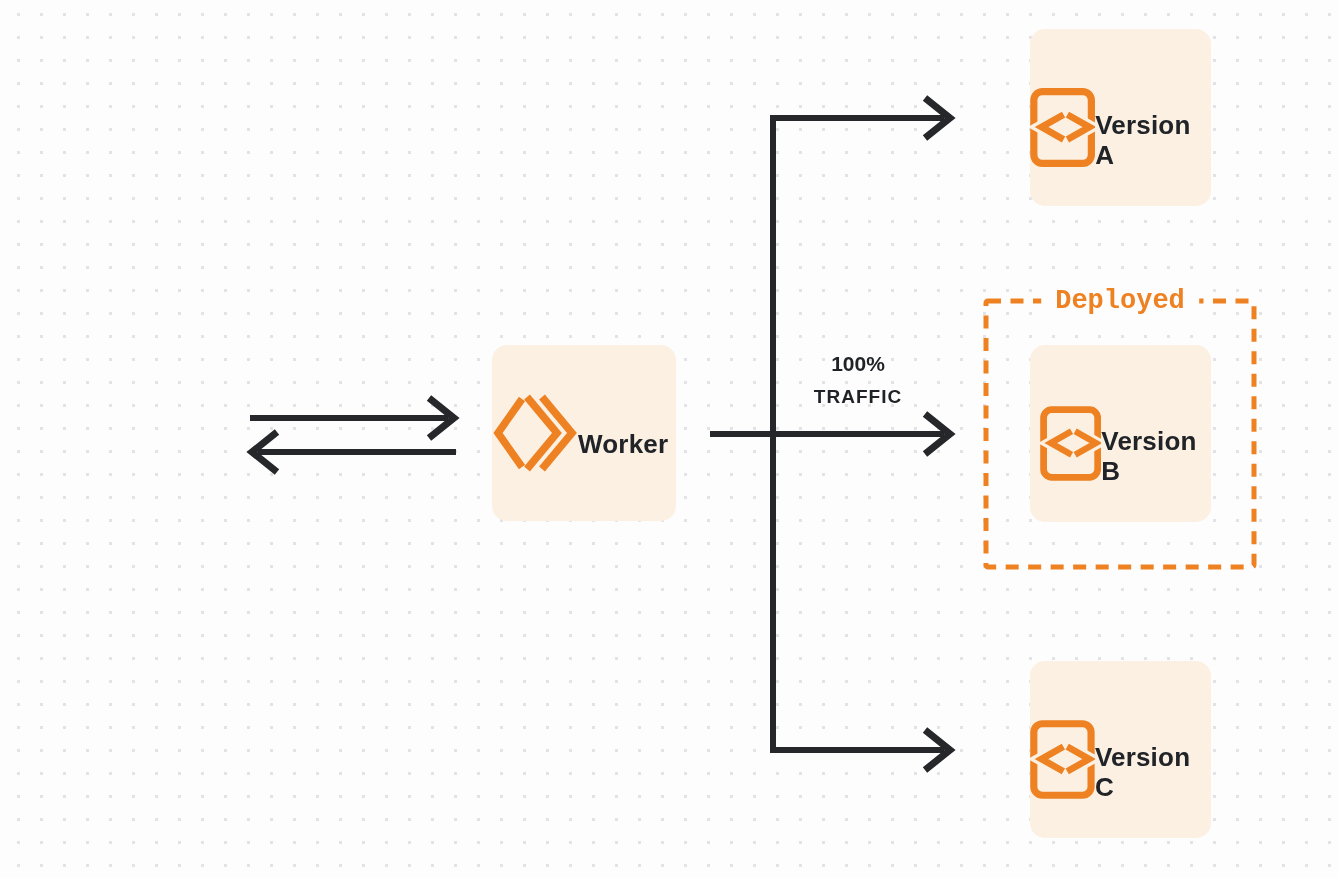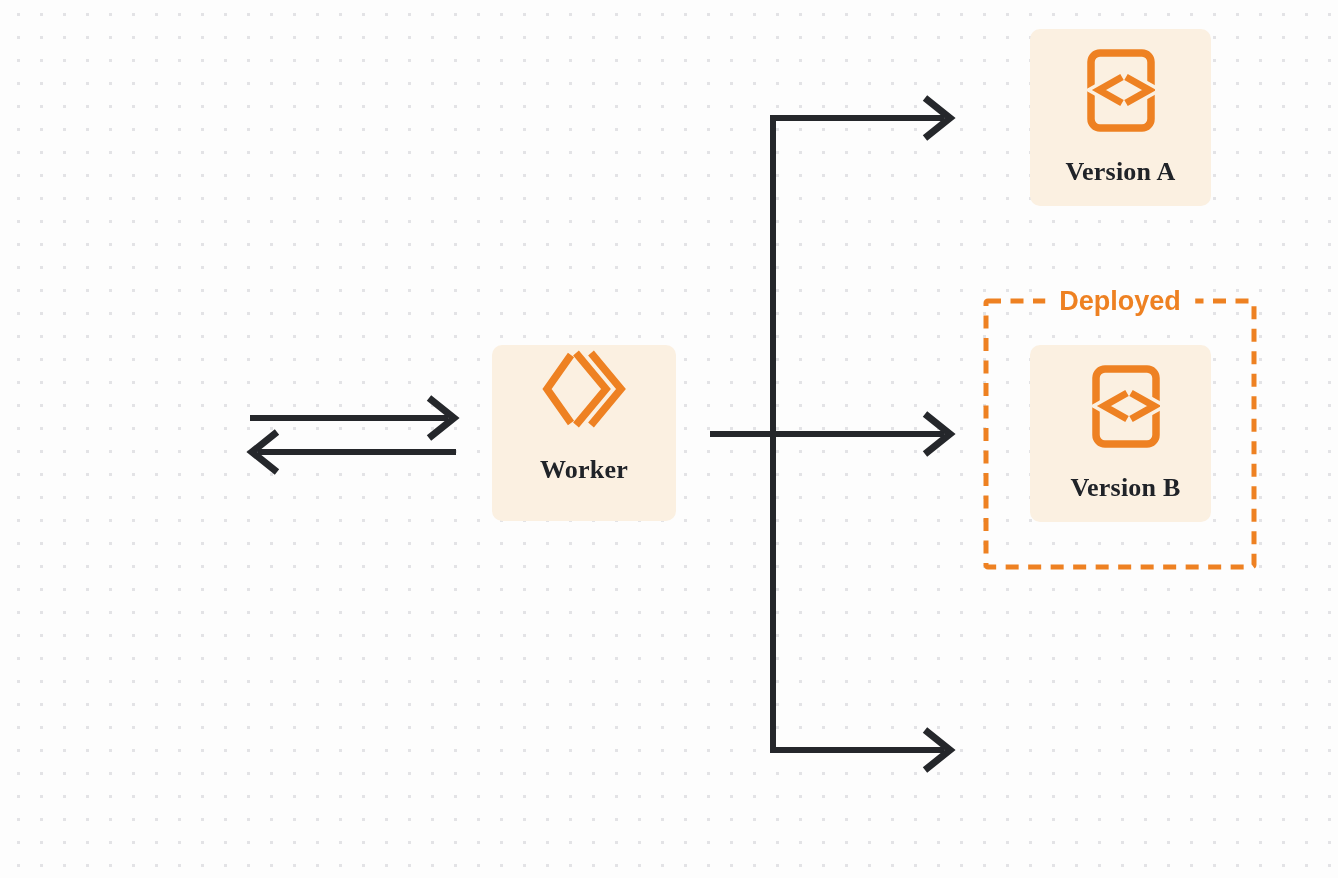--- a/index.html
+++ b/index.html
@@ -19,26 +19,25 @@
     background-position: 7px 3px;
   }
   .overlay {
     position: absolute;
     left: 0; top: 0;
     width: 1338px;
     height: 878px;
   }
   .node {
     position: absolute;
-    border-radius: 10px;
+    border-radius: 15px;
     display: flex;
-    flex-direction: column;
+    flex-direction: row;
     align-items: center;
     box-sizing: border-box;
-    font-family: Liberation Serif, serif;
   }
   .node-label {
     font-weight: 700;
     font-size: 26px;
     line-height: 30px;
     color: #202328;
     letter-spacing: 0.2px;
   }
   .client-node {
     left: 30px; top: 344px;
@@ -65,20 +64,21 @@
     position: absolute;
     left: 1120px; top: 301px;
     transform: translate(-50%, -50%);
     background: #fdfdfd;
     padding: 0 14px;
     color: #ee8122;
     font-weight: 700;
     font-size: 27px;
     line-height: 32px;
     white-space: nowrap;
+    font-family: Liberation Mono, monospace;
   }
   .traffic-label {
     position: absolute;
     left: 858px; top: 347px;
     transform: translateX(-50%);
     text-align: center;
     color: #1f2227;
   }
   .traffic-pct {
     display: block;
@@ -162,15 +162,33 @@
         <path d="M 39 28 L 62 41 L 39 54"></path>
       </g>
       <g stroke="#ee8122" stroke-width="7" stroke-linejoin="miter">
         <path d="M 35 28 L 12 41 L 35 54"></path>
         <path d="M 39 28 L 62 41 L 39 54"></path>
       </g>
     </svg>
     <div class="node-label">Version B</div>
   </div>
 
+  <div class="node version-node version-c">
+    <svg width="68" height="83" viewBox="0 0 68 83" fill="none" xmlns="http://www.w3.org/2000/svg">
+      <rect x="4" y="4" width="60" height="75" rx="9" stroke="#ee8122" stroke-width="7.5"></rect>
+      <g stroke="#fbf0e1" stroke-width="14" stroke-linejoin="miter">
+        <path d="M 35 28 L 12 41 L 35 54"></path>
+        <path d="M 39 28 L 62 41 L 39 54"></path>
+      </g>
+      <g stroke="#ee8122" stroke-width="7" stroke-linejoin="miter">
+        <path d="M 35 28 L 12 41 L 35 54"></path>
+        <path d="M 39 28 L 62 41 L 39 54"></path>
+      </g>
+    </svg>
+    <div class="node-label">Version C</div>
+  </div>
 
+  <div class="traffic-label">
+    <span class="traffic-pct">100%</span>
+    <span class="traffic-word">TRAFFIC</span>
+  </div>
 
 </div>
 
 </body></html>

